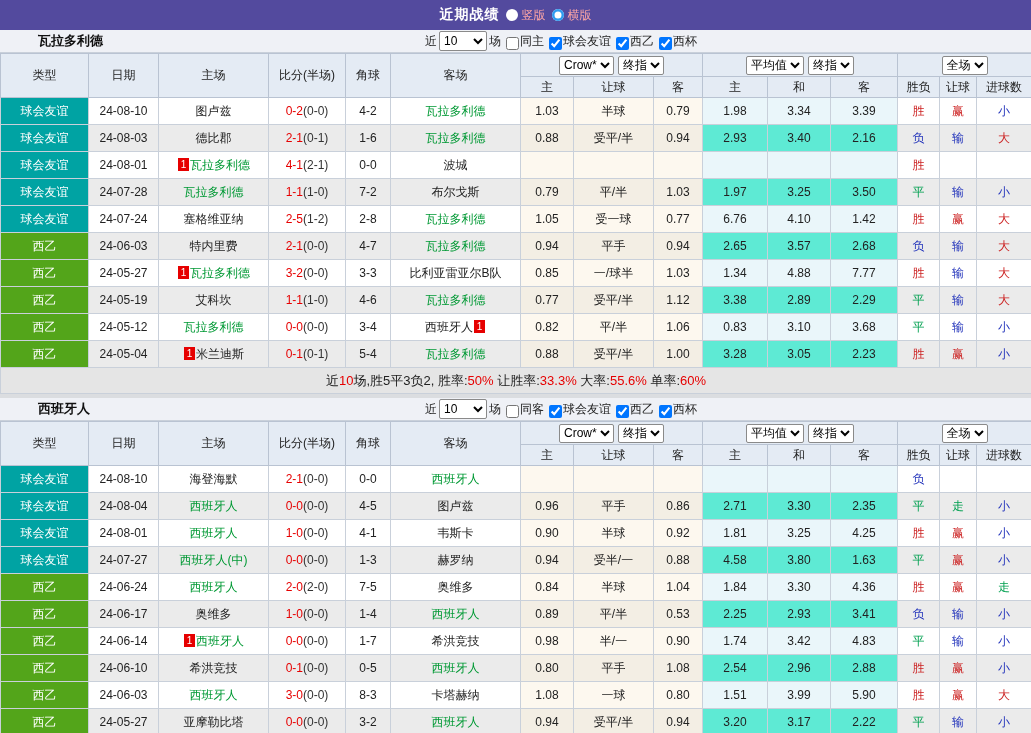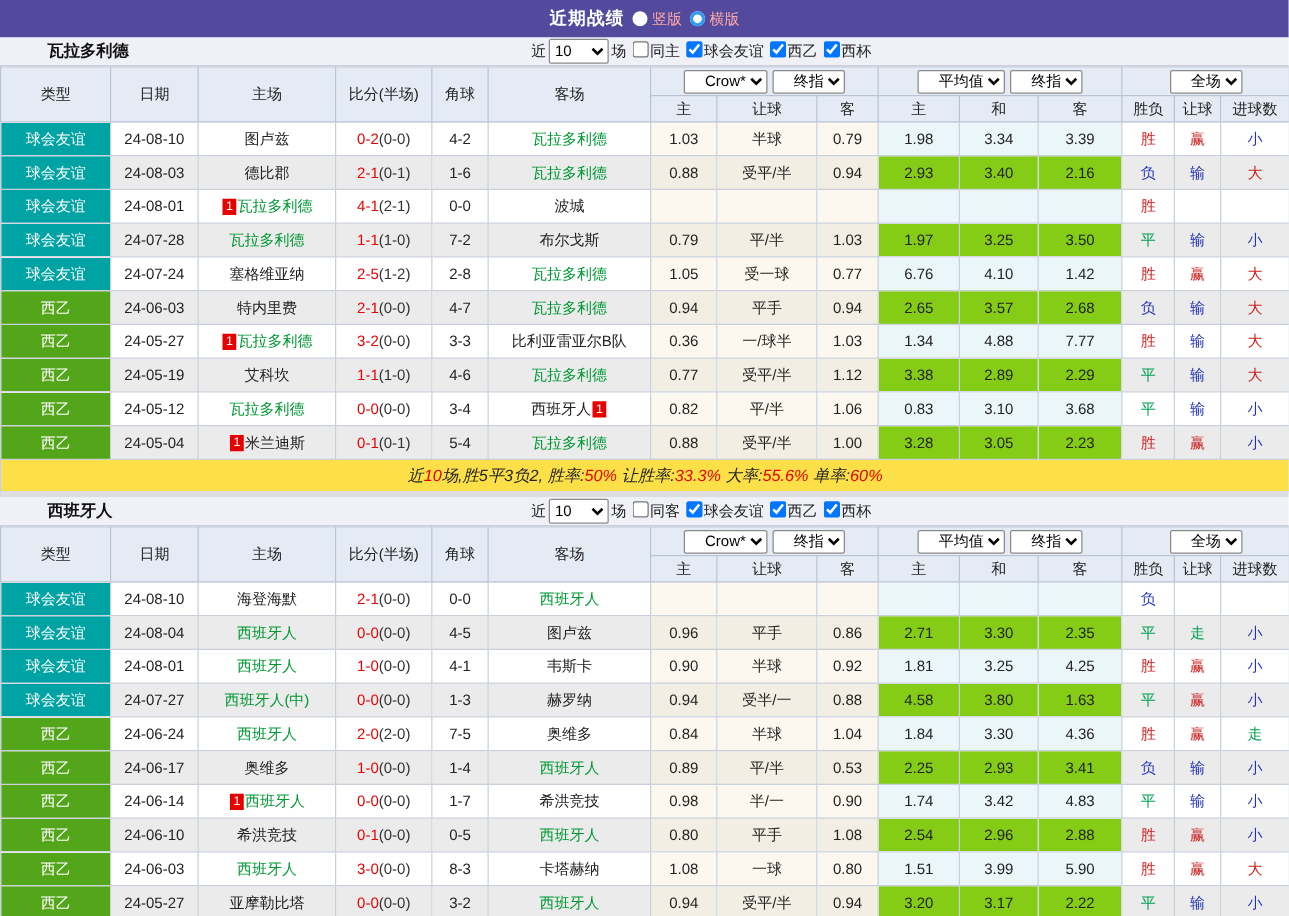--- a/index.html
+++ b/index.html
@@ -11,39 +11,39 @@
   .ropt{display:flex;align-items:center;gap:4px;font-size:12px;cursor:pointer;color:#fca5a5;}
   .radio{width:12px;height:12px;border-radius:50%;background:#fff;display:inline-block;box-sizing:border-box;}
   .radio.sel{box-shadow:inset 0 0 0 2.5px #2E9BF0;}
 
   
   .secbar{height:22px;background:#EFF1F6;position:relative;display:flex;align-items:center;border-bottom:1px solid #C9D0DA;}
   .team{margin-left:38px;font-weight:bold;font-size:13px;color:#111;}
   .filters{position:absolute;left:425px;display:flex;align-items:center;font-size:12px;color:#222;gap:2px;white-space:nowrap;}
   select{font-size:12px;height:20px;border:1px solid #8A8A8A;background:#fff;border-radius:2px;font-family:"Liberation Sans",sans-serif;}
   .cnt{width:48px;}
-  .chk{display:flex;align-items:flex-start;cursor:pointer;}
+  .chk{display:flex;align-items:flex-end;cursor:pointer;}
   .chk input{width:13px;height:13px;margin:0 1px 0 3px;}
 
   
   .grid{border-collapse:collapse;table-layout:fixed;width:1031px;font-size:12px;border-radius:18px;}
   .grid th{background:#E4EBF4;border:1px solid #B9C3D2;font-weight:normal;color:#222;font-size:12px;padding:0;}
   .grid .h1 th{height:22px;}
   .grid .h2 th{height:20px;}
-  th.dd select{height:19px;margin:0 2px;padding-left:12px;}
+  th.dd select{height:19px;margin:0 2px;}
   .grid td{border:1px solid #C9D0DA;text-align:center;height:26px;color:#222;padding:0;overflow:hidden;white-space:nowrap;}
   tr.even td{background:#EBEBEB;}
   td.cream{background:#FDF8EF;}  tr.even td.cream{background:#F3EEE4;}
-  td.azure{background:#EAF6FA;}  tr.even td.azure{background:#84cc16;}
+  td.azure{background:#EAF6FA;}  tr.even td.azure{background:#5eead4;}
   td.ctype{color:#fff;}
   .tg{color:#009934;}
   .smain{color:#E60000;} .shalf{color:#333;}
   td.res-r{color:#CC2222;} td.res-b{color:#2233BB;} td.res-g{color:#00A050;}
   .badge{display:inline-block;background:#E60000;color:#fff;font-size:10px;line-height:13px;width:11px;height:13px;vertical-align:1px;text-align:center;margin:0 1px;}
-  td.summary{height:25px;font-size:13px;color:#222;background:#fde047;border:1px solid #C9D0DA;font-style:italic;}
+  td.summary{height:25px;font-size:13px;color:#222;background:#e5e5e5;border:1px solid #C9D0DA;}
   td.summary .red{color:#E60000;}
   .gap{height:4px;background:#DBDDE0;}
 
   col.w-type{width:88px;}  col.w-date{width:70px;}  col.w-home{width:110px;}
   col.w-score{width:77px;} col.w-corner{width:45px;}col.w-away{width:130px;}
   col.w-ch{width:53px;}    col.w-cl{width:80px;}    col.w-ca{width:49px;}
   col.w-ah{width:65px;}    col.w-ad{width:63px;}    col.w-aa{width:67px;}
   col.w-r1{width:42px;}    col.w-r2{width:37px;}    col.w-r3{width:55px;}
 </style>
 </head>
@@ -236,21 +236,21 @@
         <td class="res-b">输</td>
         <td class="res-r">大</td>
       </tr>
       <tr class="odd">
         <td class="ctype" style="background: rgb(83, 165, 26);">西乙</td>
         <td>24-05-27</td>
         <td><span class="badge">1</span><span class="tg">瓦拉多利德</span></td>
         <td><span class="smain">3-2</span><span class="shalf">(0-0)</span></td>
         <td>3-3</td>
         <td><span>比利亚雷亚尔B队</span></td>
-        <td class="cream">0.36</td>
+        <td class="cream">0.85</td>
         <td class="cream">一/球半</td>
         <td class="cream">1.03</td>
         <td class="azure">1.34</td>
         <td class="azure">4.88</td>
         <td class="azure">7.77</td>
         <td class="res-r">胜</td>
         <td class="res-b">输</td>
         <td class="res-r">大</td>
       </tr>
       <tr class="even">

